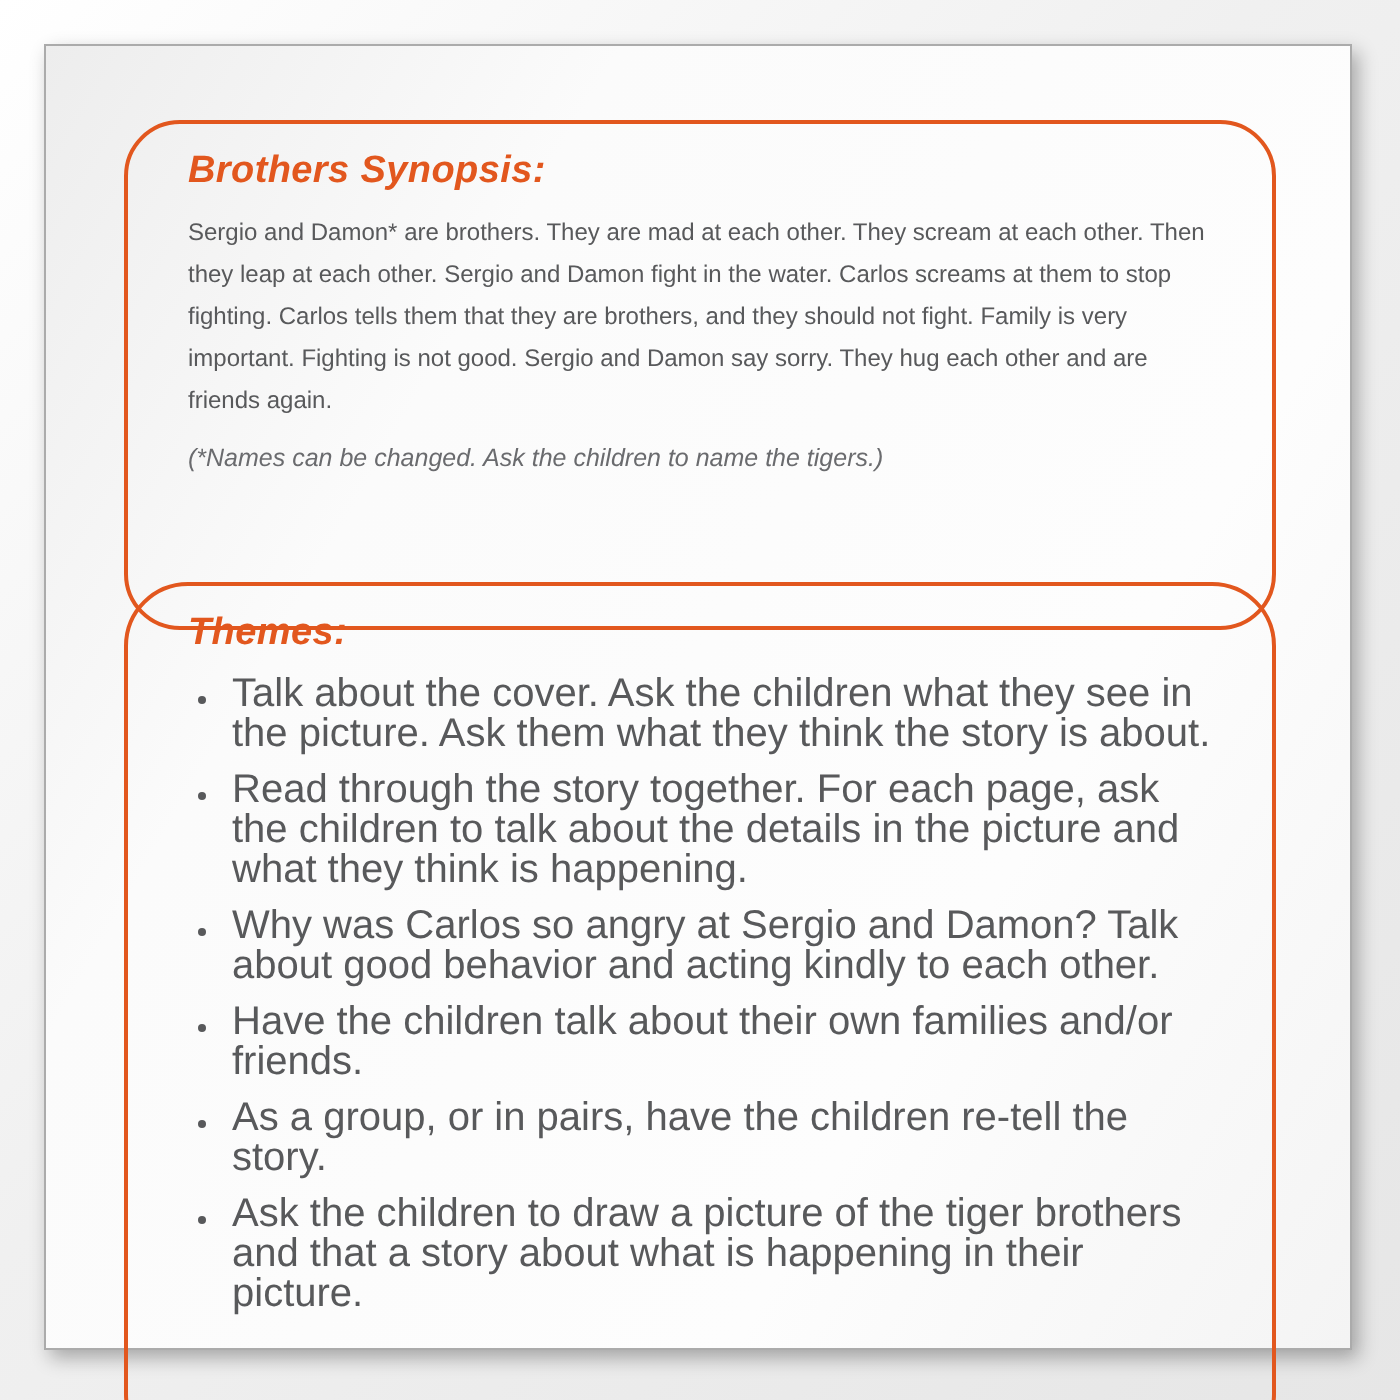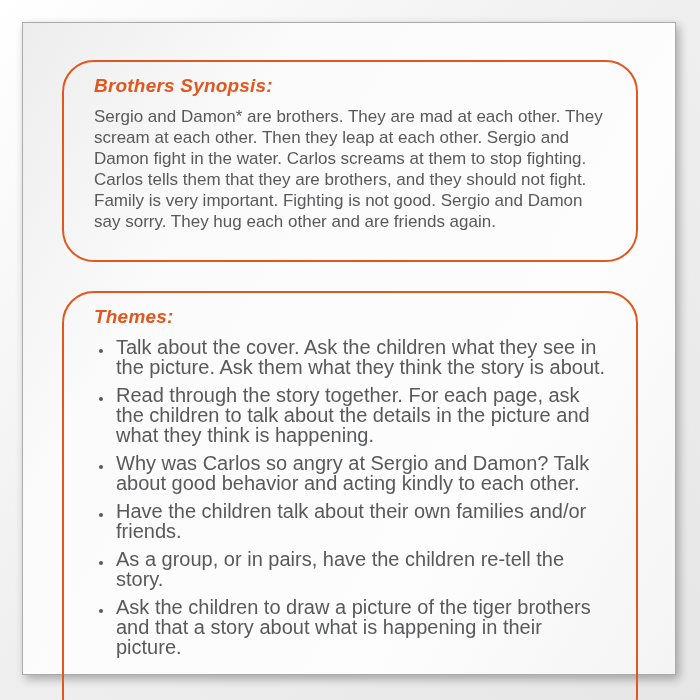--- a/index.html
+++ b/index.html
@@ -20,32 +20,32 @@
     border:1px solid #ababab;
     box-shadow:3px 4px 9px rgba(0,0,0,0.30);
   }
   .box{
     position:absolute;left:39px;width:576px;
     border:2px solid var(--accent);
     border-radius:32px;
     padding:13px 30px 0 30px;
     background:transparent;
   }
-  .box-synopsis{top:37px;height:202px;}
+  .box-synopsis{top:37px;height:255px;border-radius:28px;}
   .box-themes{top:268px;height:438px;}
   h2{
     font-size:19px;
     font-weight:bold;
     font-style:italic;
     color:var(--accent);
     letter-spacing:0.2px;
   }
   .body-text{
     margin-top:9px;
-    font-size:17px;
+    font-size:12px;
     line-height:21px;
     color:var(--body-text);
     max-width:525px;
   }
   .note-text{
     margin-top:11px;
     font-size:12.5px;
     font-style:italic;
     color:var(--note-text);
     max-width:525px;
@@ -71,20 +71,21 @@
 </style>
 </head>
 <body>
 
 <div class="canvas">
   <div class="sheet">
 
     <section class="box box-synopsis">
       <h2>Brothers Synopsis:</h2>
       <p class="body-text">Sergio and Damon* are brothers. They are mad at each other. They scream at each other. Then they leap at each other. Sergio and Damon fight in the water. Carlos screams at them to stop fighting. Carlos tells them that they are brothers, and they should not fight. Family is very important. Fighting is not good. Sergio and Damon say sorry. They hug each other and are friends again.</p>
+      <p class="note-text">(*Names can be changed. Ask the children to name the tigers.)</p>
     </section>
 
     <section class="box box-themes">
       <h2>Themes:</h2>
       <ul class="activities">
           <li>Talk about the cover. Ask the children what they see in the picture. Ask them what they think the story is about.</li>
           <li>Read through the story together. For each page, ask the children to talk about the details in the picture and what they think is happening.</li>
           <li>Why was Carlos so angry at Sergio and Damon? Talk about good behavior and acting kindly to each other.</li>
           <li>Have the children talk about their own families and/or friends.</li>
           <li>As a group, or in pairs, have the children re-tell the story.</li>

